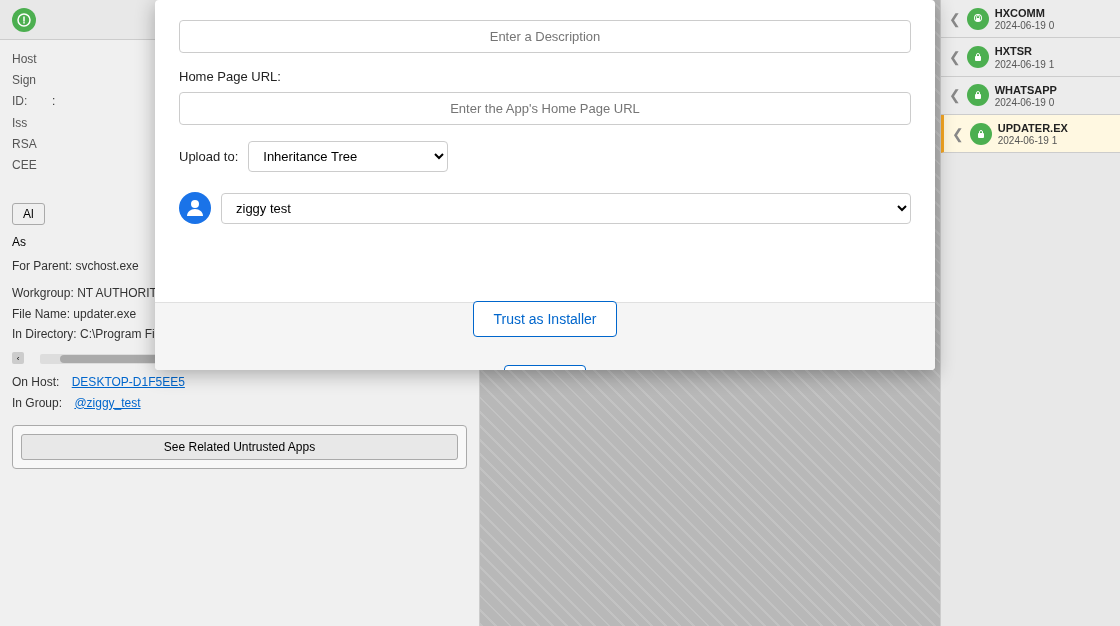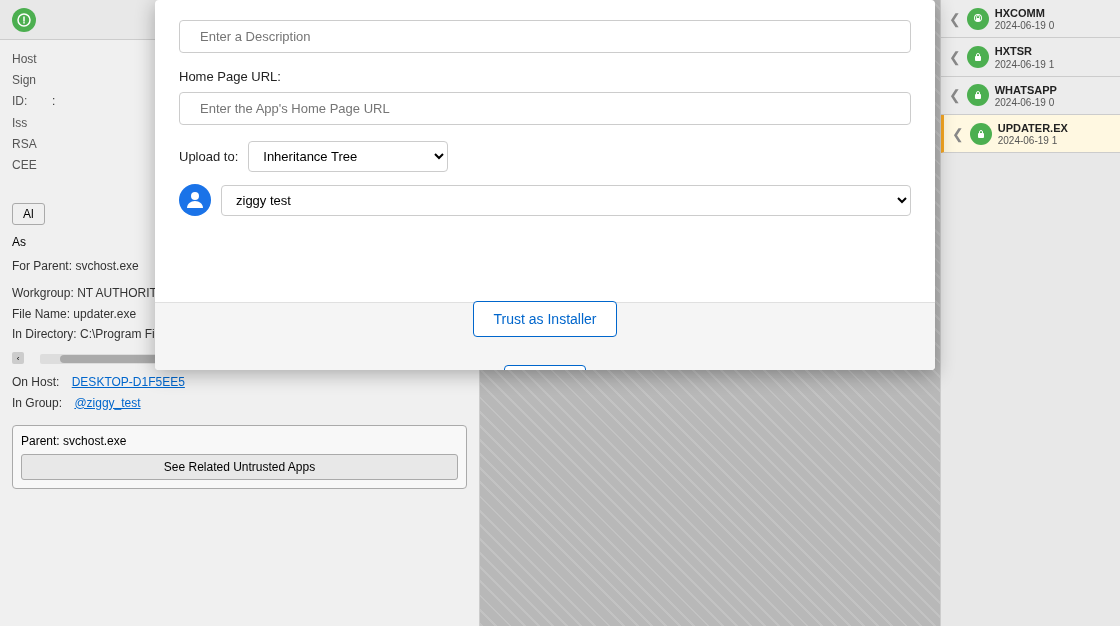--- a/index.html
+++ b/index.html
@@ -237,26 +237,27 @@
 
     .form-input {
       width: 100%;
       padding: 8px 20px;
       border: 1px solid #ccc;
       border-radius: 4px;
       font-size: 13px;
       color: #b91c1c;
       background: white;
       outline: none;
+      text-align: center;
     }
 
     .form-row {
       display: flex;
       align-items: center;
-      margin-bottom: 12px;
+      margin-bottom: 20px;
       gap: 10px;
     }
 
     .form-label {
       font-size: 13px;
       font-weight: 500;
       color: #222;
       white-space: nowrap;
     }
 
@@ -430,24 +431,20 @@
 
   <div class="host-info">
     <span>On Host:</span>
     <span class="host-link">DESKTOP-D1F5EE5</span>
     <br>
     <span>In Group:</span>
     <span class="host-link">@ziggy_test</span>
   </div>
 
   <div class="parent-box">
-    <div class="parent-label">
-      <span>Parent:</span>
-      <span>svchost.exe</span>
-    </div>
     <button class="related-btn">See Related Untrusted Apps</button>
   </div>
 
 </div>
 
 <div class="right-sidebar">
 
   <div class="sidebar-item">
     <span class="chevron-icon">❮</span>
     <div class="cert-badge">

